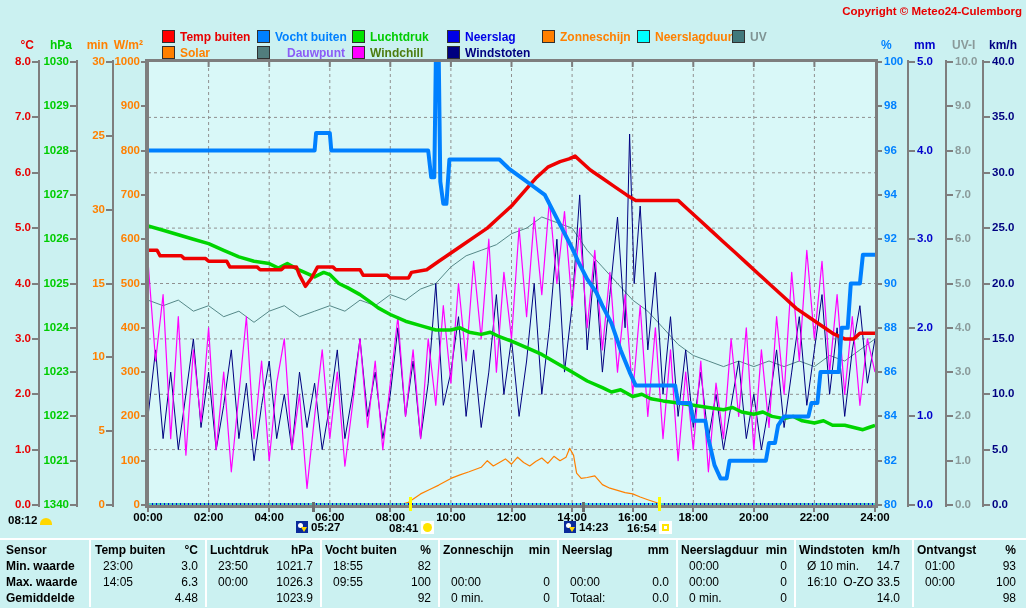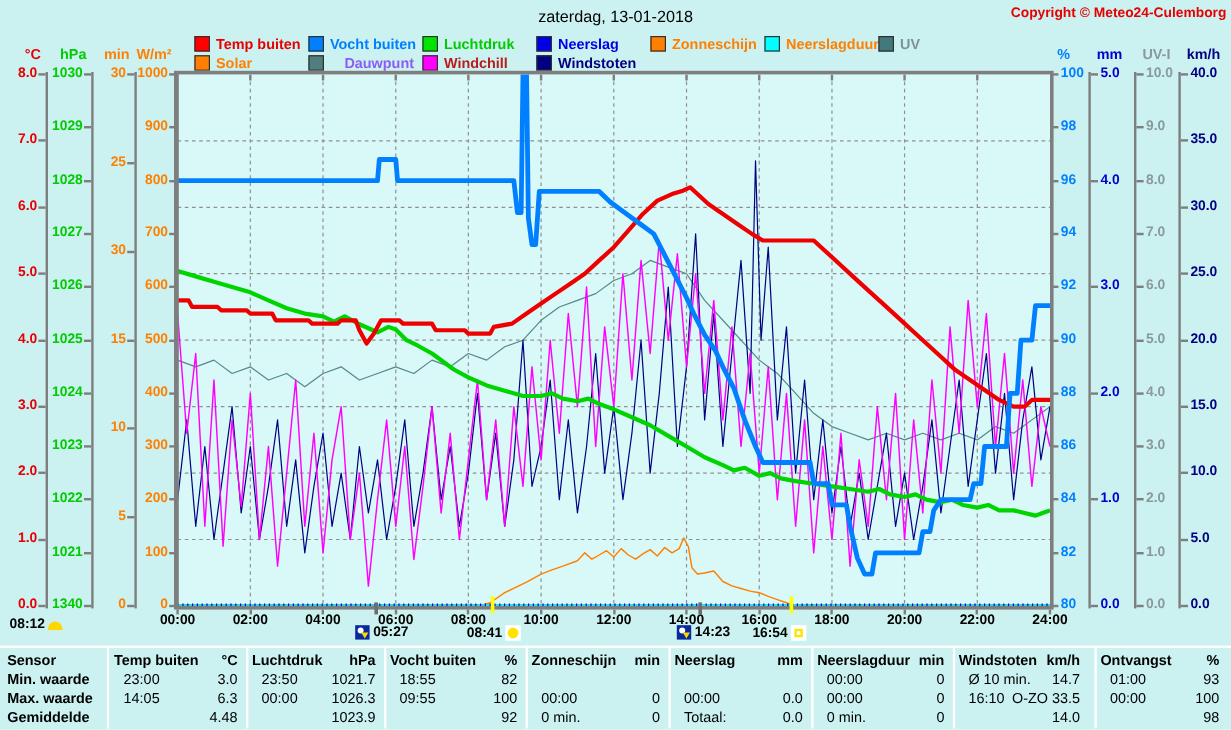--- a/index.html
+++ b/index.html
@@ -36,21 +36,20 @@
   .t-col{position:absolute;font-size:12px;}
   .t-row{position:absolute;left:0;width:100%;height:15px;white-space:nowrap;}
   .t-l{position:absolute;left:8px;}
   .t-r{position:absolute;right:2px;}
   .t-hd{font-weight:bold;}
 </style>
 </head>
 <body>
 
 <div class="page">
-  <div class="title">zaterdag, 13-01-2018</div>
   <div class="copyright">Copyright © Meteo24-Culemborg</div>
 
   <div id="legend">
       <div class="lg-item" style="left: 162px; top: 30px;">
         <span class="lg-sw" style="background: rgb(255, 0, 0);"></span>
         <span class="lg-lb" style="color: rgb(232, 0, 0);">Temp buiten</span>
       </div>
       <div class="lg-item" style="left: 257px; top: 30px;">
         <span class="lg-sw" style="background: rgb(0, 128, 255);"></span>
         <span class="lg-lb" style="color: rgb(0, 128, 255);">Vocht buiten</span>
@@ -78,21 +77,21 @@
       <div class="lg-item" style="left: 162px; top: 46px;">
         <span class="lg-sw" style="background: rgb(255, 128, 0);"></span>
         <span class="lg-lb" style="color: rgb(255, 128, 0);">Solar</span>
       </div>
       <div class="lg-item" style="left: 257px; top: 46px;">
         <span class="lg-sw" style="background: rgb(81, 125, 125);"></span>
         <span class="lg-lb" style="color: #8b5cf6; margin-left: 17px;">Dauwpunt</span>
       </div>
       <div class="lg-item" style="left: 352px; top: 46px;">
         <span class="lg-sw" style="background: rgb(255, 0, 255);"></span>
-        <span class="lg-lb" style="color: #b91c1c;">Windchill</span>
+        <span class="lg-lb" style="color: #4d7c0f;">Windchill</span>
       </div>
       <div class="lg-item" style="left: 447px; top: 46px;">
         <span class="lg-sw" style="background: rgb(0, 0, 128);"></span>
         <span class="lg-lb" style="color: rgb(0, 0, 128);">Windstoten</span>
       </div>
     </div>
 
   <div class="plot-border"></div>
   <svg id="plot-svg" width="727" height="443" viewBox="0 0 727 443">
       <line x1="0" y1="55.4" x2="727" y2="55.4" stroke="#909090" stroke-width="1" stroke-dasharray="3,3"></line>

